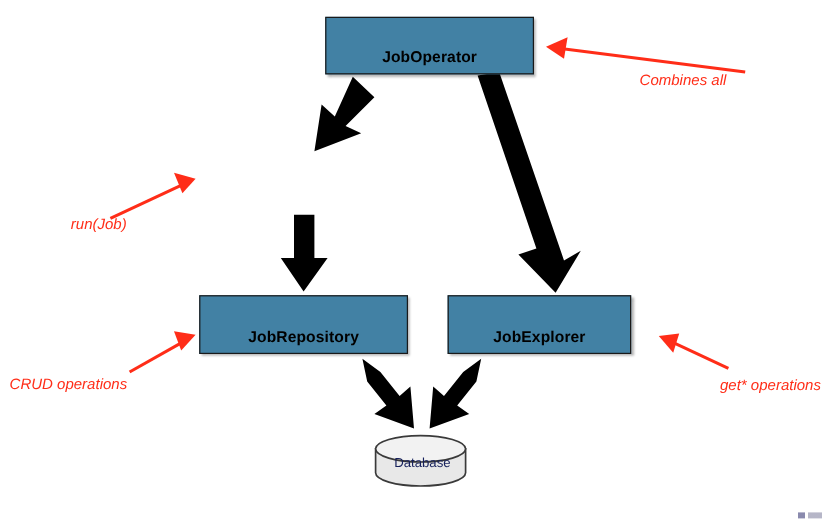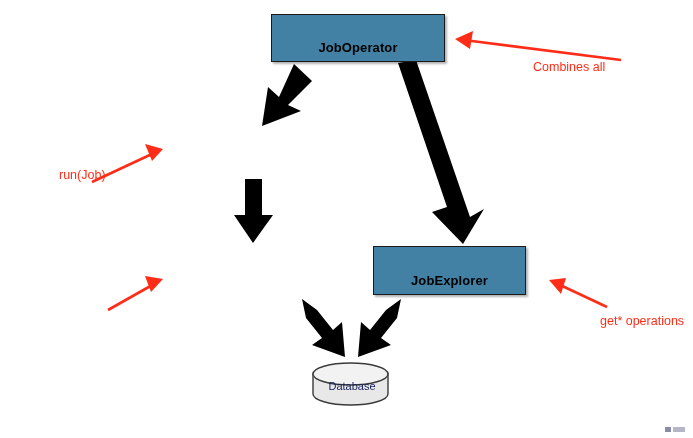--- a/index.html
+++ b/index.html
@@ -42,20 +42,21 @@
     letter-spacing: 0.1px;
     white-space: nowrap;
     margin-top: 19px;
   }
   .annot {
     position: absolute;
     font-family: "Liberation Sans", sans-serif;
     font-size: 12.5px;
     color: #FF2D18;
     white-space: nowrap;
+    font-style: italic;
   }
   .db-label {
     position: absolute;
     font-family: "Liberation Sans", sans-serif;
     font-size: 11px;
     color: #16205B;
     white-space: nowrap;
     text-align: center;
   }
   .corner-mark {
@@ -114,29 +115,33 @@
       <path d="M313,374 L313,394 A37.5,11 0 0 0 388,394 L388,374 Z" fill="#E8E8E8" stroke="#3a3a3a" stroke-width="1.4"></path>
       <ellipse cx="350.5" cy="374" rx="37.5" ry="11" fill="#F2F2F2" stroke="#3a3a3a" stroke-width="1.4"></ellipse>
     </g>
   </svg>
 
   <div class="node-box" style="left:271px; top:14px; width:174px; height:48px;">
     <span class="node-label">JobOperator</span>
   </div>
 
 
+  <div class="node-box" style="left:166px; top:246px; width:174px; height:49px;">
+    <span class="node-label">JobRepository</span>
+  </div>
 
   <div class="node-box" style="left:373px; top:246px; width:153px; height:49px;">
     <span class="node-label">JobExplorer</span>
   </div>
 
   <div class="db-label" style="left:313px; top:380px; width:78px;">Database</div>
 
   <div class="annot" style="left:533px; top:60px;">Combines all</div>
 
-  <div class="annot" style="left:42px; top:168px;padding-left:17px;">run(Job)</div>
+  <div class="annot" style="left:42px; top:180px;padding-left:17px;">run(Job)</div>
 
+  <div class="annot" style="left:8px; top:313px;">CRUD operations</div>
 
   <div class="annot" style="left:600px; top:314px;">get* operations</div>
 
   <div class="corner-mark" style="left:665px; top:427px;"></div>
 
 </div>
 
 </body></html>

